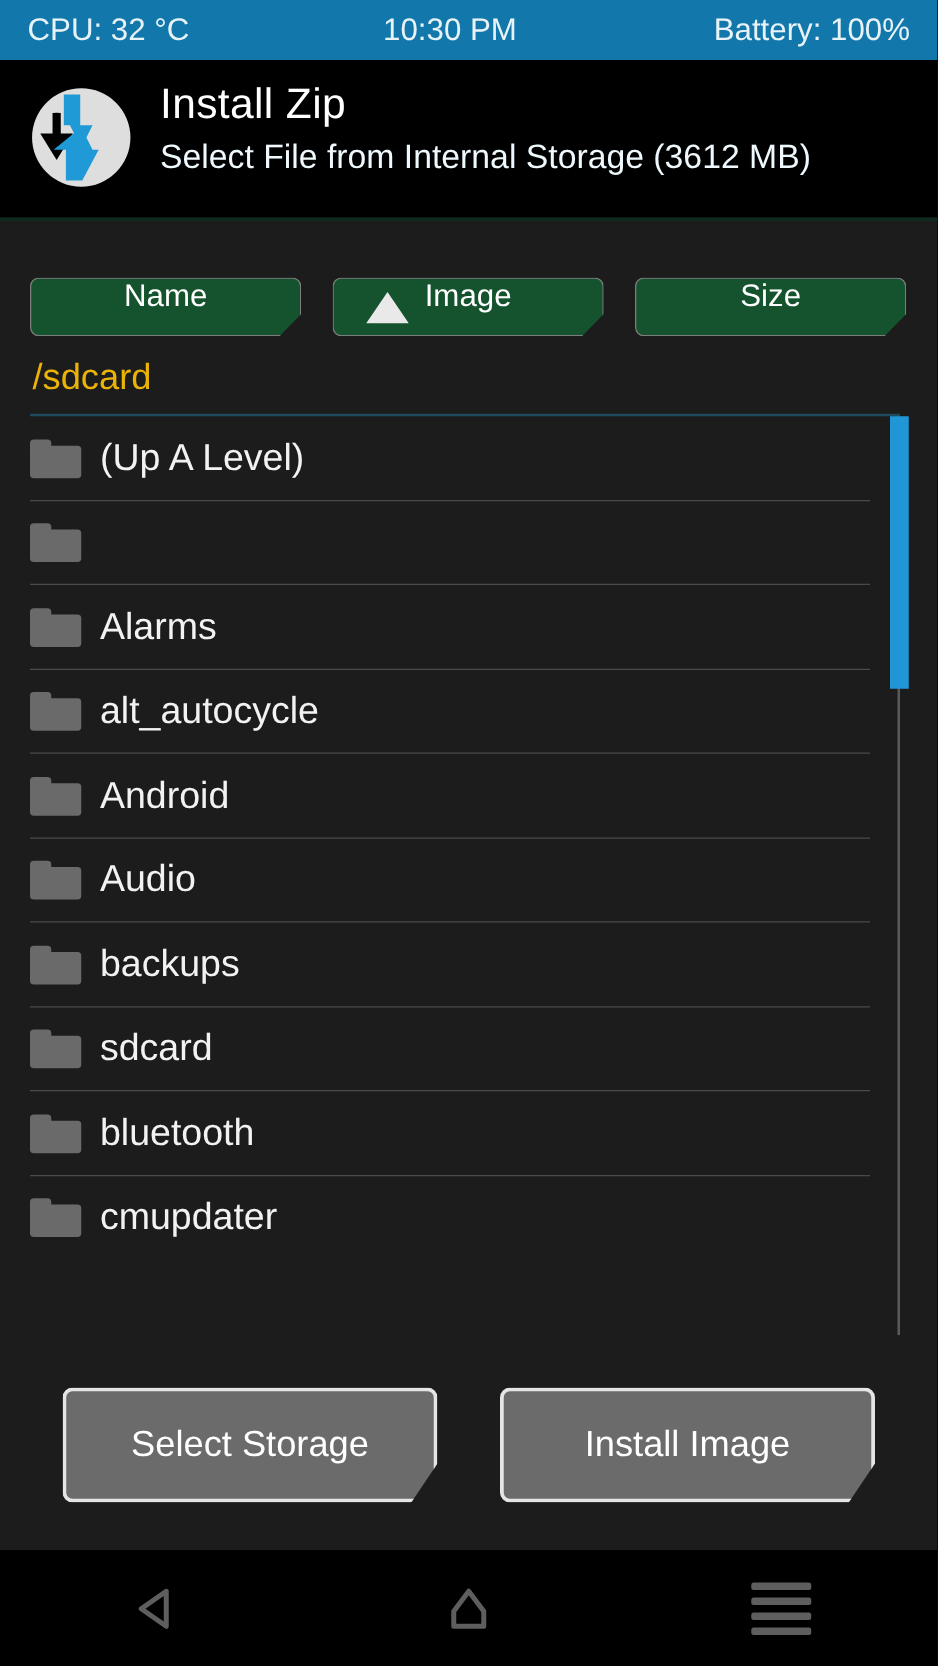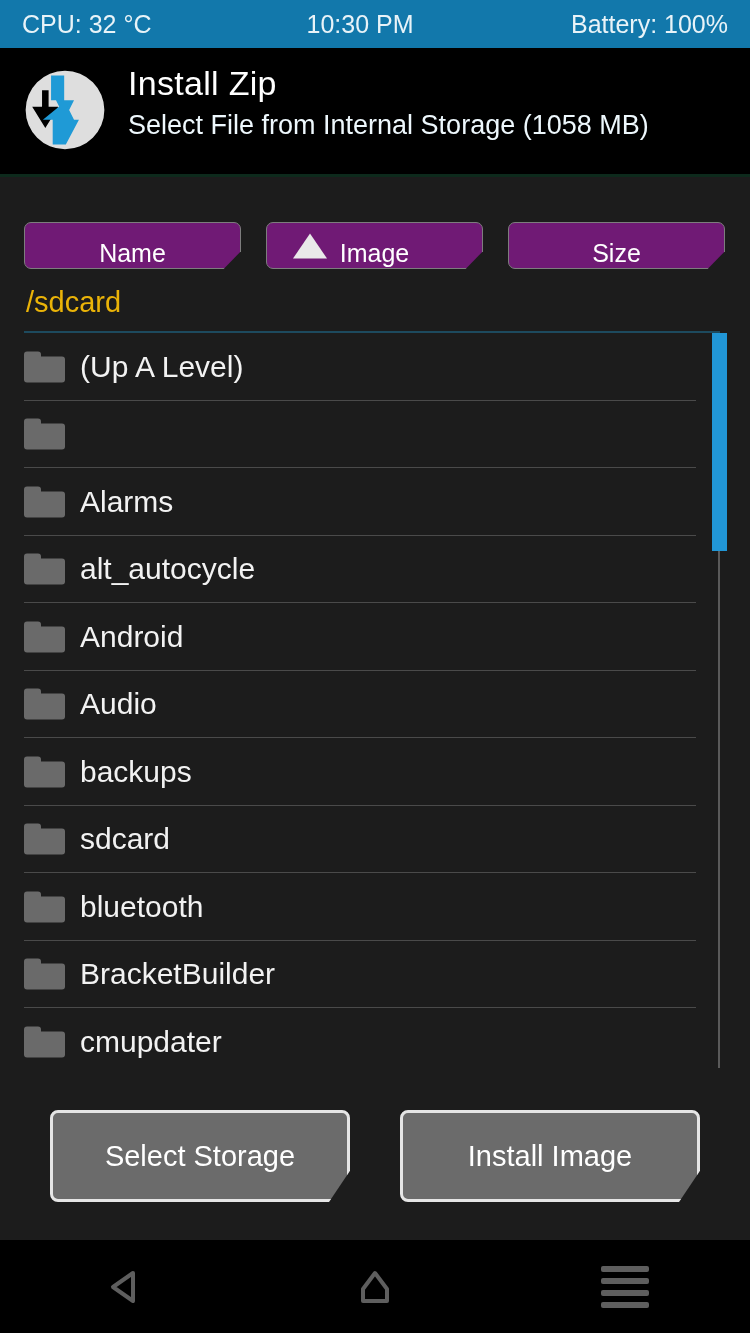--- a/index.html
+++ b/index.html
@@ -40,26 +40,26 @@
   }
   .hdr-rule {
     position:absolute; top:174px; left:0; width:750px; height:3px;
     background:#0d2a1c;
   }
 
   
   .sortrow { position:absolute; top:222px; left:0; width:750px; height:47px; }
   .sortbtn {
     position:absolute; top:0; height:47px;
-    background:#701a75;
+    background:#14532d;
     border:1px solid #7d7d7d;
     border-radius:7px 7px 7px 7px;
     -webkit-clip-path: polygon(0 0, 100% 0, 100% 62%, 92% 100%, 0 100%);
     clip-path: polygon(0 0, 100% 0, 100% 62%, 92% 100%, 0 100%);
-    display:flex; align-items:flex-end; justify-content:center;
+    display:flex; align-items:flex-start; justify-content:center;
     color:#ffffff; font-size:25px;
   }
   .sortbtn.b-name { left:24px;  width:217px; }
   .sortbtn.b-date { left:266px; width:217px; }
   .sortbtn.b-size { left:508px; width:217px; }
   .sortbtn .lbl { display:block; }
   .sort-arrow {
     position:absolute; left:26px; top:50%; transform:translateY(-50%);
     width:0; height:0;
     border-left:17px solid transparent;
@@ -161,21 +161,21 @@
     <span class="sb-batt">Battery: 100%</span>
   </div>
 
   <div class="header">
     <svg class="logo" viewBox="0 0 100 100">
       <path fill="#dedede" d="M50 2A48 48 0 0 0 2 50a48 48 0 0 0 48 48 48 48 0 0 0 48-48A48 48 0 0 0 50 2zm-4 12v20h-12l16 26 16-26H54V14a36 36 0 0 1 0 0zM30 26v20h12L26 72 10 46h12V26a36 36 0 0 1 8 0z"></path>
       <path fill="#1f9ad6" d="M33 8 h16 v30 h12 L50 60 39 38 h-6z"></path>
       <path fill="#1f9ad6" d="M51 92 h-16 v-30 h-12 L50 40 61 62 h6z"></path>
     </svg>
     <div class="hdr-title">Install Zip</div>
-    <div class="hdr-sub">Select File from Internal Storage (1058 MB)</div>
+    <div class="hdr-sub">Select File from Internal Storage (3612 MB)</div>
   </div>
   <div class="hdr-rule"></div>
 
   <div class="sortrow">
     <div class="sortbtn b-name">
       <span class="lbl">Name</span>
     </div>
     <div class="sortbtn b-date">
       <span class="sort-arrow"></span>
       <span class="lbl">Image</span>
@@ -251,28 +251,20 @@
         </div>
         <span class="fname">sdcard</span>
         <span class="divider"></span>
       </div>
       <div class="frow">
         <div class="folder-icon">
           <span class="tab"></span>
           <span class="body"></span>
         </div>
         <span class="fname">bluetooth</span>
-        <span class="divider"></span>
-      </div>
-      <div class="frow">
-        <div class="folder-icon">
-          <span class="tab"></span>
-          <span class="body"></span>
-        </div>
-        <span class="fname">BracketBuilder</span>
         <span class="divider"></span>
       </div>
       <div class="frow">
         <div class="folder-icon">
           <span class="tab"></span>
           <span class="body"></span>
         </div>
         <span class="fname">cmupdater</span>
       </div>
     </div>

